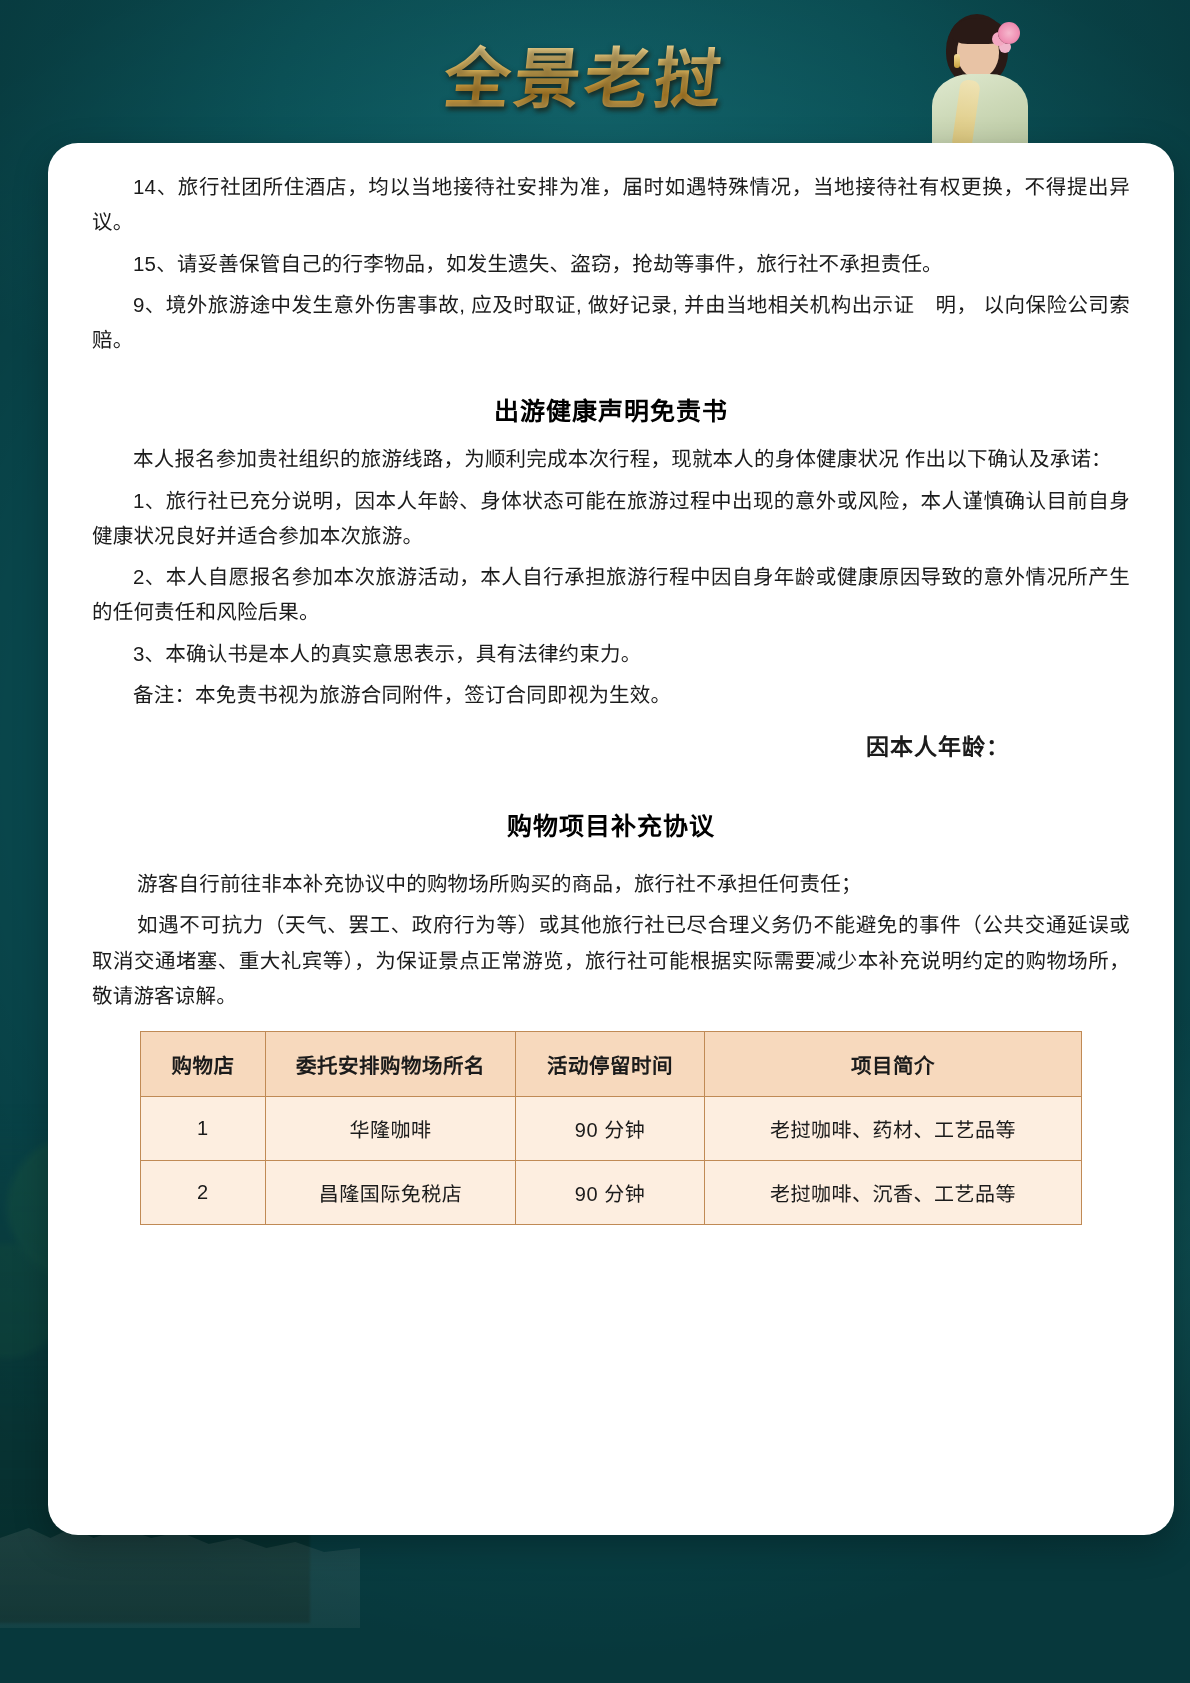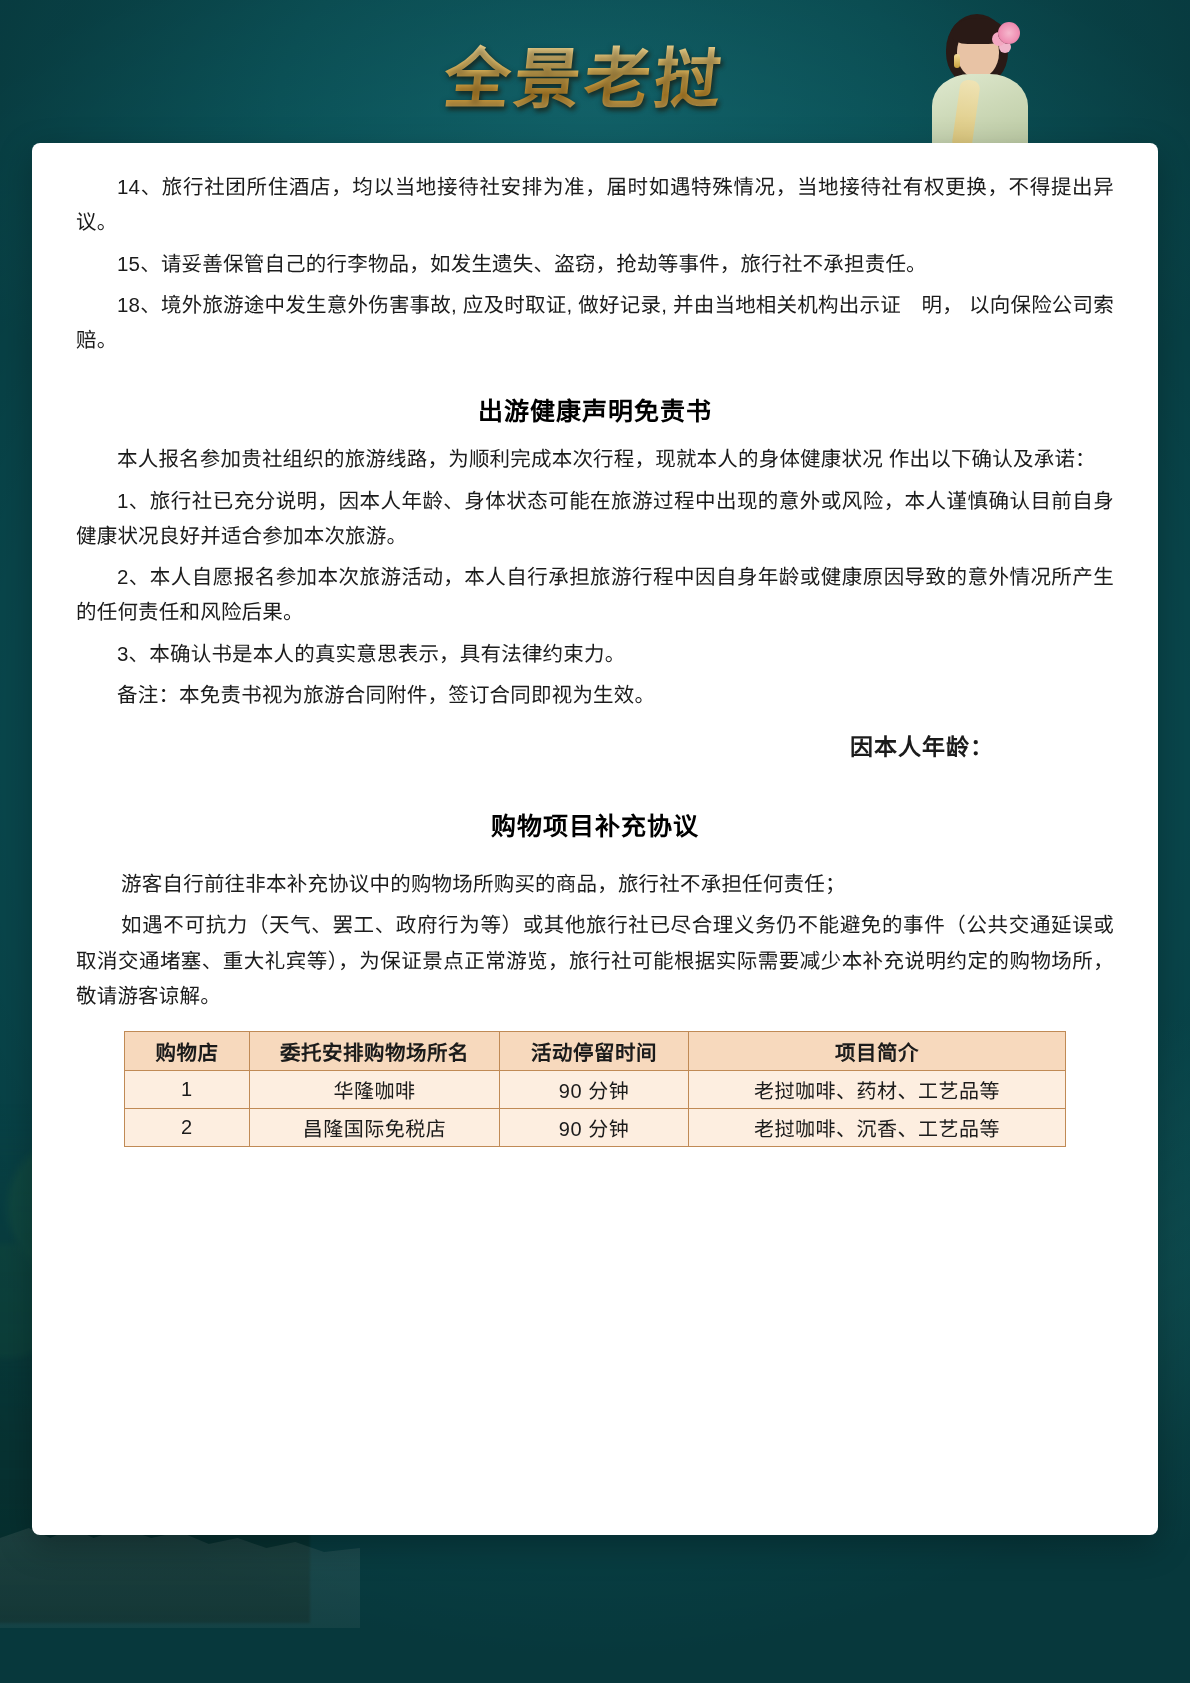--- a/index.html
+++ b/index.html
@@ -168,26 +168,26 @@
     position: absolute;
     left: 42px; top: 54px;
     width: 6px; height: 14px;
     background: linear-gradient(180deg, #f6de9b, #caa03e);
     border-radius: 3px;
   }
 
   
   .paper {
     position: absolute;
-    left: 32px;
+    left: 48px;
     top: 143px;
     width: 1126px;
     height: 1392px;
     background: #ffffff;
-    border-radius: 8px;
+    border-radius: 30px;
     box-shadow: 0 10px 34px rgba(0,0,0,0.28);
     z-index: 10;
     overflow: hidden;
   }
   .paper-inner {
     padding: 26px 44px 20px 44px;
     color: #1b1b1b;
   }
 
   p.para {
@@ -225,21 +225,21 @@
   table.shop-table {
     border-collapse: collapse;
     width: 942px;
     margin: 18px auto 0 auto;
     font-size: 20px;
   }
   table.shop-table th,
   table.shop-table td {
     border: 1px solid #c08a55;
     text-align: center;
-    padding: 4px 6px;
+    padding: 17px 6px;
     letter-spacing: 0.5px;
   }
   table.shop-table th {
     background: #f7d9bd;
     font-weight: bold;
     font-size: 20.5px;
   }
   table.shop-table td {
     background: #fdeee0;
   }
@@ -275,21 +275,21 @@
     <div class="flower"></div>
   </div>
 </div>
 
 <div class="paper">
   <div class="paper-inner">
 
     <div>
       <p class="para">14、旅行社团所住酒店，均以当地接待社安排为准，届时如遇特殊情况，当地接待社有权更换，不得提出异议。</p>
       <p class="para">15、请妥善保管自己的行李物品，如发生遗失、盗窃，抢劫等事件，旅行社不承担责任。</p>
-      <p class="para">18、境外旅游途中发生意外伤害事故, 应及时取证, 做好记录, 并由当地相关机构出示证　明， 以向保险公司索赔。</p>
+      <p class="para">9、境外旅游途中发生意外伤害事故, 应及时取证, 做好记录, 并由当地相关机构出示证　明， 以向保险公司索赔。</p>
     </div>
 
     <div>
       <div class="section-title">出游健康声明免责书</div>
       <p class="para">本人报名参加贵社组织的旅游线路，为顺利完成本次行程，现就本人的身体健康状况 作出以下确认及承诺：</p>
       <p class="para">1、旅行社已充分说明，因本人年龄、身体状态可能在旅游过程中出现的意外或风险，本人谨慎确认目前自身健康状况良好并适合参加本次旅游。</p>
       <p class="para">2、本人自愿报名参加本次旅游活动，本人自行承担旅游行程中因自身年龄或健康原因导致的意外情况所产生的任何责任和风险后果。</p>
       <p class="para">3、本确认书是本人的真实意思表示，具有法律约束力。</p>
       <p class="para">备注：本免责书视为旅游合同附件，签订合同即视为生效。</p>
       <div class="sign-line">因本人年龄：</div>

